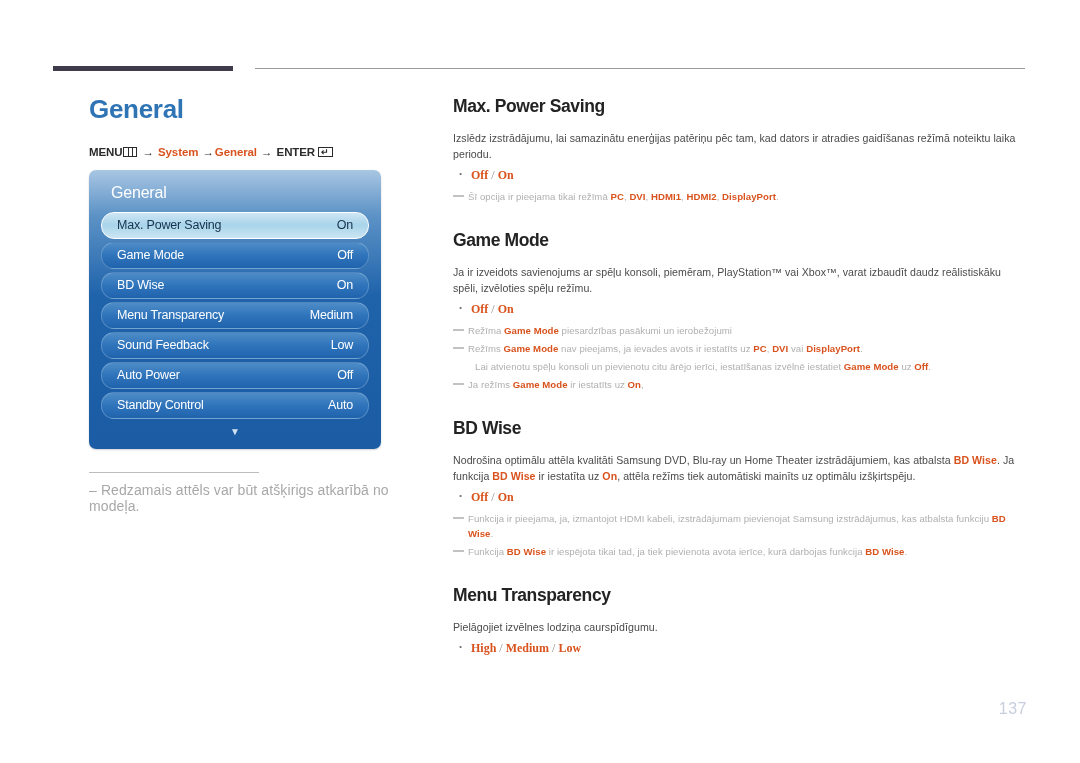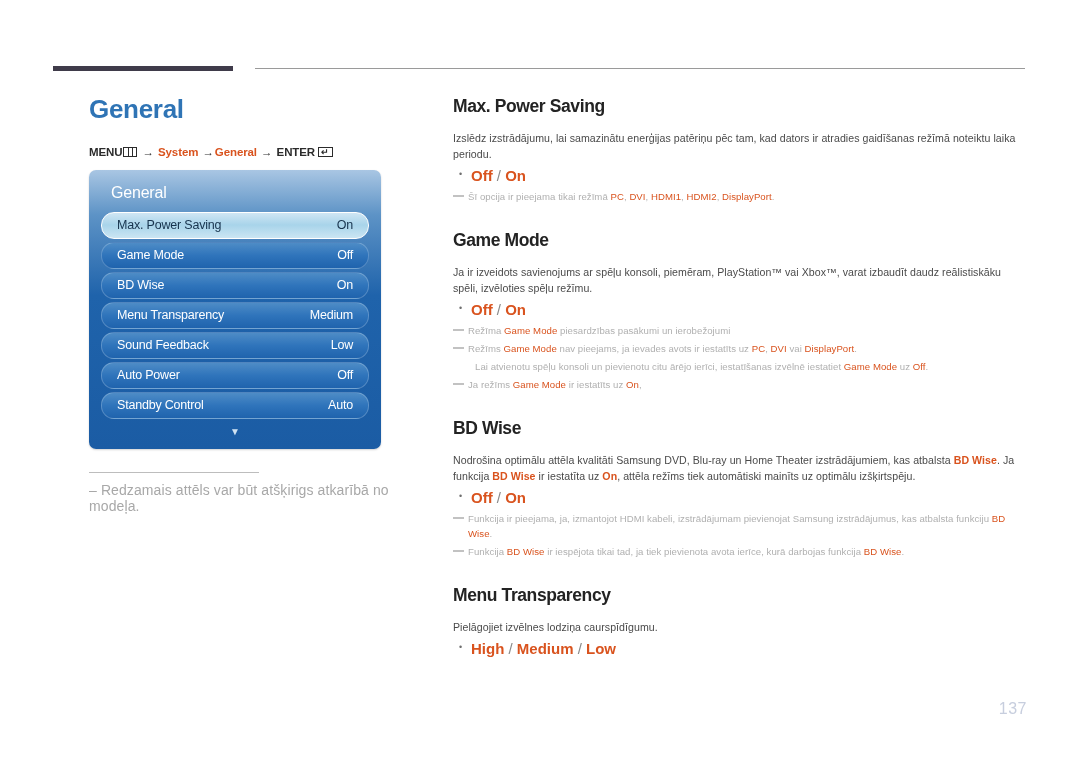--- a/index.html
+++ b/index.html
@@ -173,27 +173,28 @@
   .sec-block { margin-bottom: 26px; }
   .sec-block:last-child { margin-bottom: 0; }
   .body-text {
     font-size: 10.6px;
     line-height: 16px;
     color: #4a4a4a;
     letter-spacing: 0.05px;
     margin: 0 0 4px 0;
   }
   .bullet {
-    font-size: 15px;
+    font-size: 12px;
     line-height: 17px;
     color: #d9531e;
     font-weight: bold;
     margin: 5px 0 5px 0;
     padding-left: 18px;
     position: relative;
+    font-family: Liberation Serif, serif;
   }
   .bullet::before {
     content: "\2022";
     position: absolute;
     left: 6px;
     top: -1px;
     font-size: 9px;
     color: #6f6f6f;
     font-weight: normal;
   }
@@ -213,21 +214,21 @@
     left: 0;
     top: 6px;
     width: 11px;
     height: 2px;
     background: #c2c2c2;
   }
   .note.sub {
     padding-left: 22px;
   }
   .note.sub::before { display: none; }
-  .note .hl { color: #d9531e; font-weight: normal; }
+  .note .hl { color: #d9531e; font-weight: bold; }
   .body-text .hl { color: #d9531e; font-weight: bold; }
 
   
   .page-num {
     position: absolute;
     right: 53px;
     top: 700px;
     font-size: 16px;
     color: #c7cede;
     letter-spacing: 0.5px;

